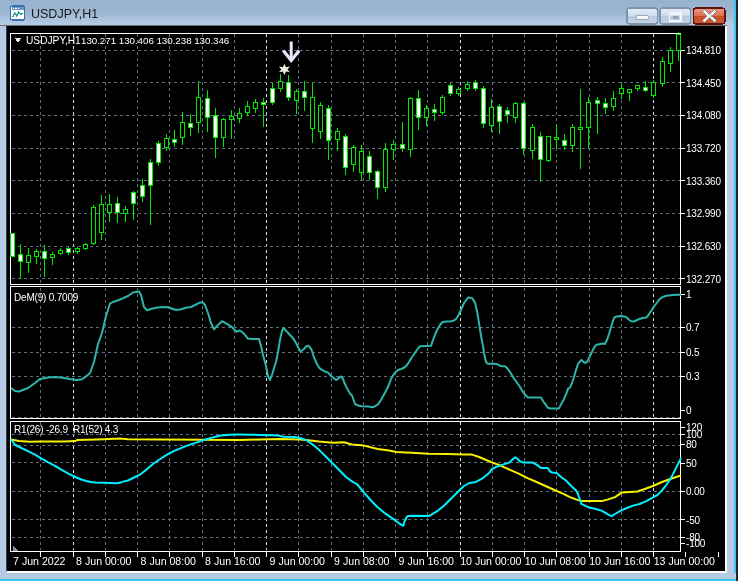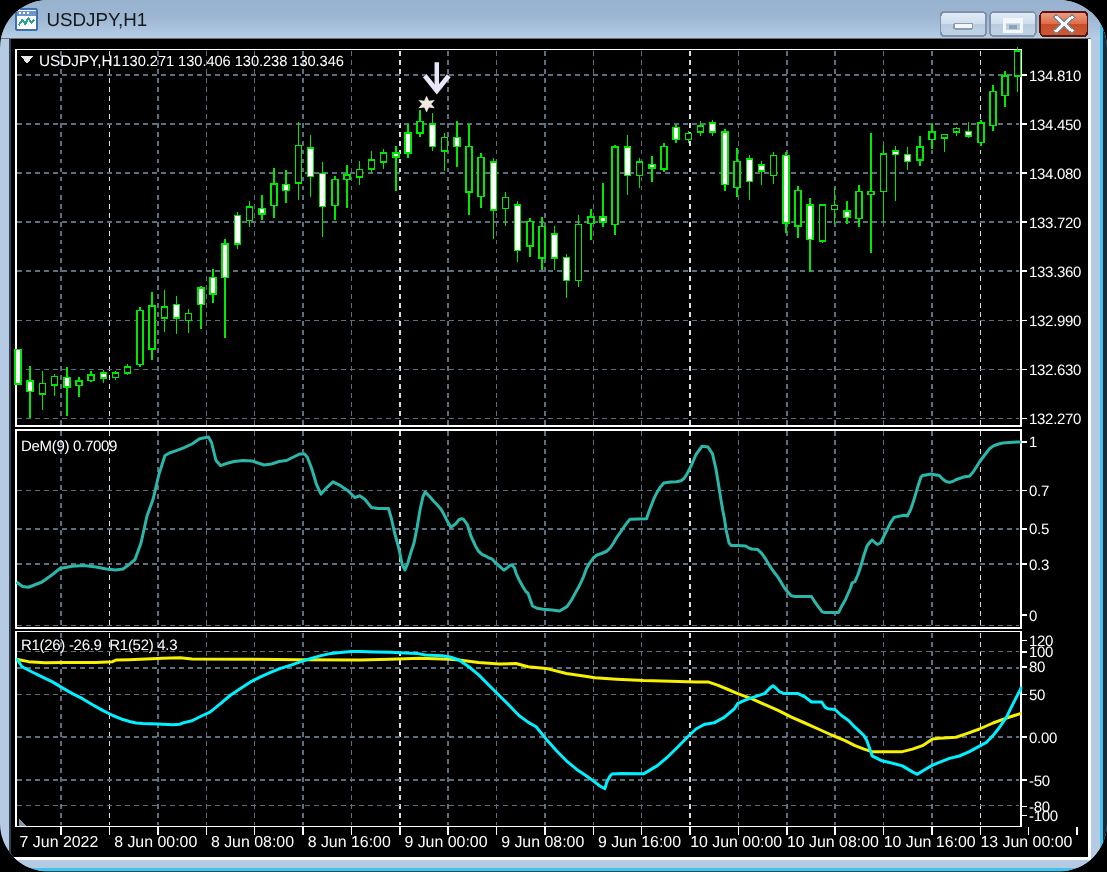--- a/index.html
+++ b/index.html
@@ -1,14 +1,14 @@
 <!DOCTYPE html>
 <html><head><meta charset="utf-8"><style>
 html,body{margin:0;padding:0;background:#000;}
-#win{position:relative;width:738px;height:581px;overflow:hidden;font-family:"Liberation Sans",sans-serif;border-radius:32px;}
+#win{position:relative;width:738px;height:581px;overflow:hidden;font-family:"Liberation Sans",sans-serif;}
 </style></head><body>
 <div id="win"><svg width="738" height="581" viewBox="0 0 738 581" shape-rendering="crispEdges" font-family="Liberation Sans, sans-serif">
       <defs>
         <linearGradient id="tg" x1="0" y1="0" x2="0" y2="1">
           <stop offset="0" stop-color="#97b2cf"></stop>
           <stop offset="0.45" stop-color="#9cb6d2"></stop>
           <stop offset="1" stop-color="#b8cee7"></stop>
         </linearGradient>
         <linearGradient id="btn" x1="0" y1="0" x2="0" y2="1">
           <stop offset="0" stop-color="#e3edf7"></stop>

